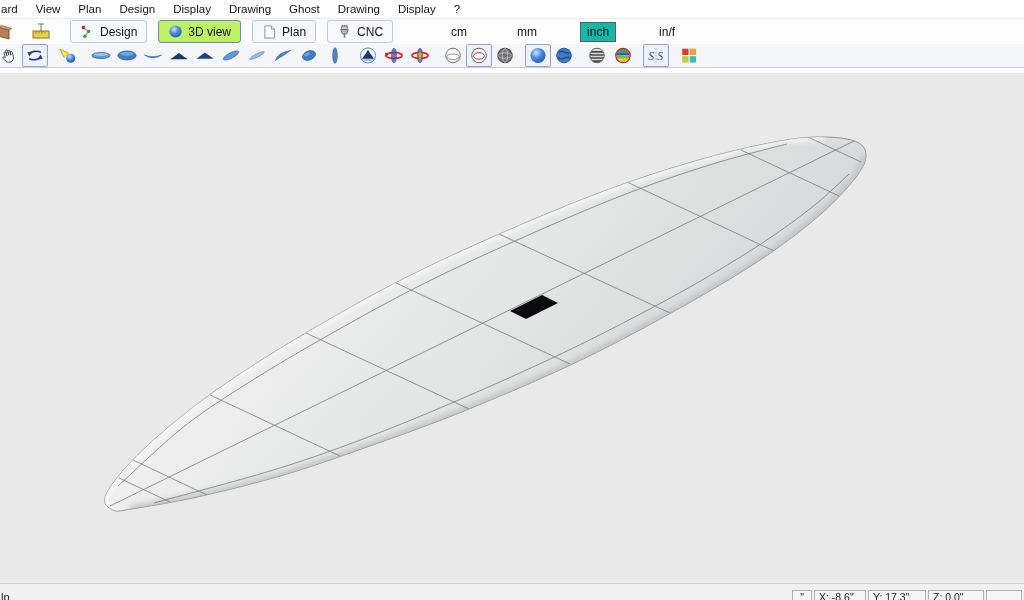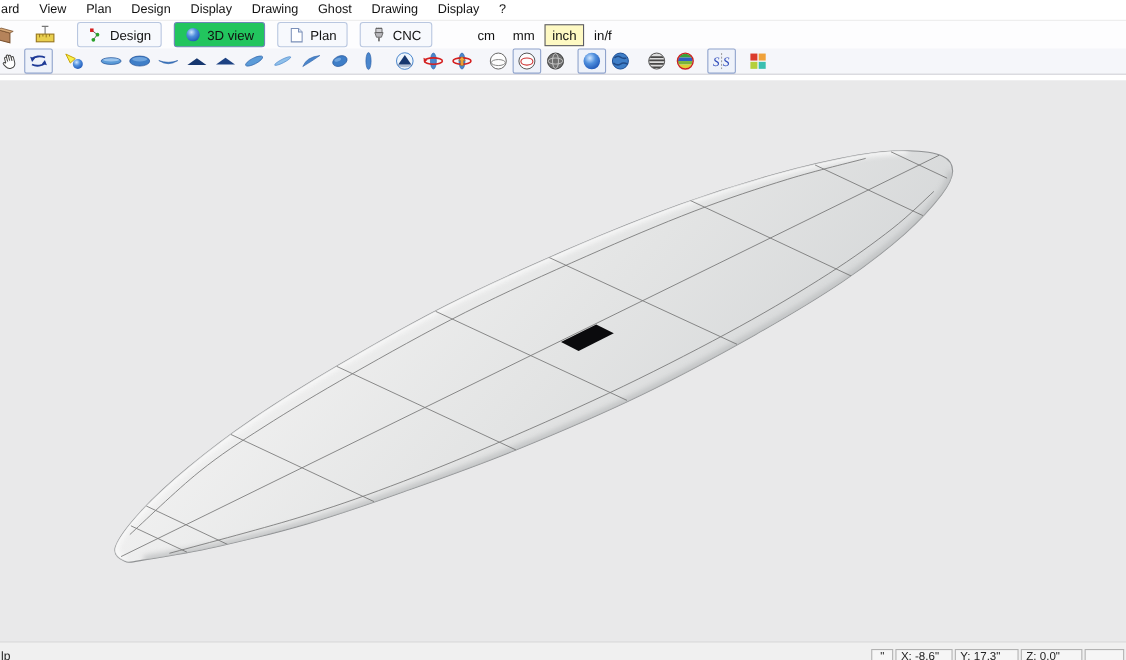--- a/index.html
+++ b/index.html
@@ -9,24 +9,24 @@
   .menubar{height:18px;background:#fff;display:flex;align-items:center;
            font-size:11.5px;color:#111;border-bottom:1px solid #ececec;}
   .menubar span{padding:2px 9px;cursor:default;}
   .menubar span:first-child{padding-left:1px;}
   
   .toolbar1{height:25px;background:#fdfdfe;display:flex;align-items:center;}
   .t1-icon{display:flex;align-items:center;justify-content:center;width:22px;height:22px;}
   .btn{display:flex;align-items:center;gap:5px;font-size:12px;color:#111;
        border:1px solid #b9c7e0;border-radius:3px;background:#f7f9fd;
        padding:2px 9px;margin-right:11px;height:17px;justify-content:flex-end;}
-  .btn.selected{border:1px solid #6e86b8;background:#22c55e;}
+  .btn.selected{border:1px solid #6e86b8;background:#bef264;}
   .units{display:flex;align-items:center;margin-left:22px;font-size:12px;color:#111;}
-  .unit{padding:2px 6px;margin:0 1px;border:1px solid transparent;}
-  .unit.selected{border:1px solid #5c5c66;background:#fef9c3;}
+  .unit{padding:2px 6px;margin:0 18px;border:1px solid transparent;}
+  .unit.selected{border:1px solid #5c5c66;background:#14b8a6;}
   
   .toolbar2{height:23px;background:#f5f6fa;display:flex;align-items:center;
             border-bottom:1px solid #c9c9d0;padding-left:0;}
   .ticon{width:24px;height:21px;display:flex;align-items:center;justify-content:center;
          border:1px solid transparent;border-radius:2px;}
   .ticon.selected{border:1px solid #8fa3cc;background:#eef2fa;}
   .grp{margin-left:7px;display:flex;align-items:center;}
   
   .gapstrip{height:5px;background:#fff;}
   .canvas{height:510px;position:relative;}

